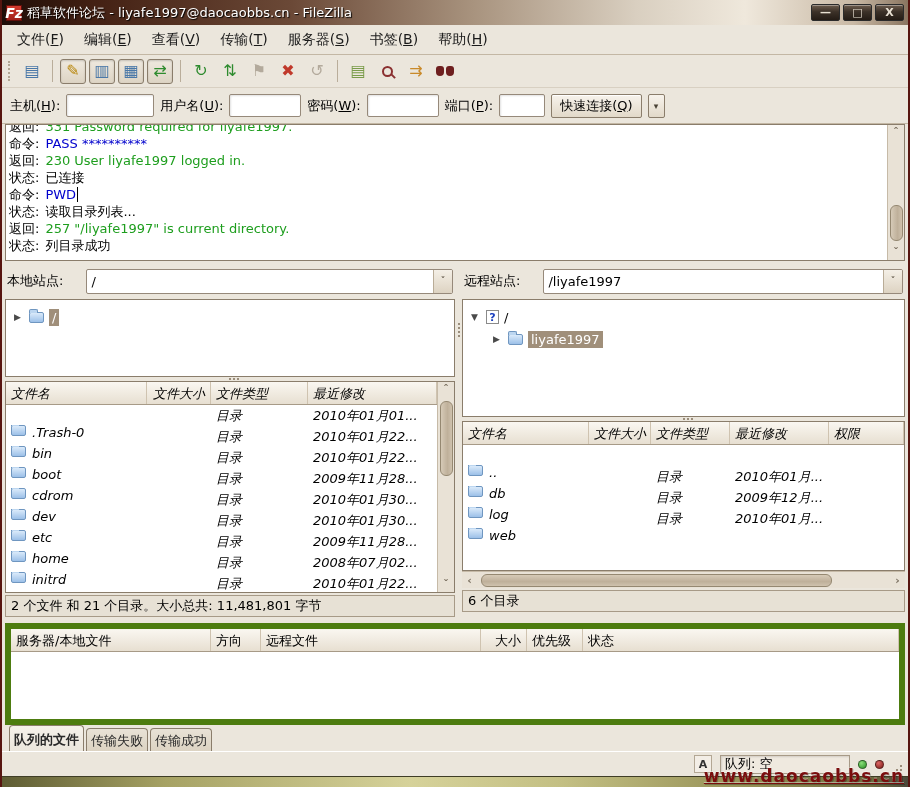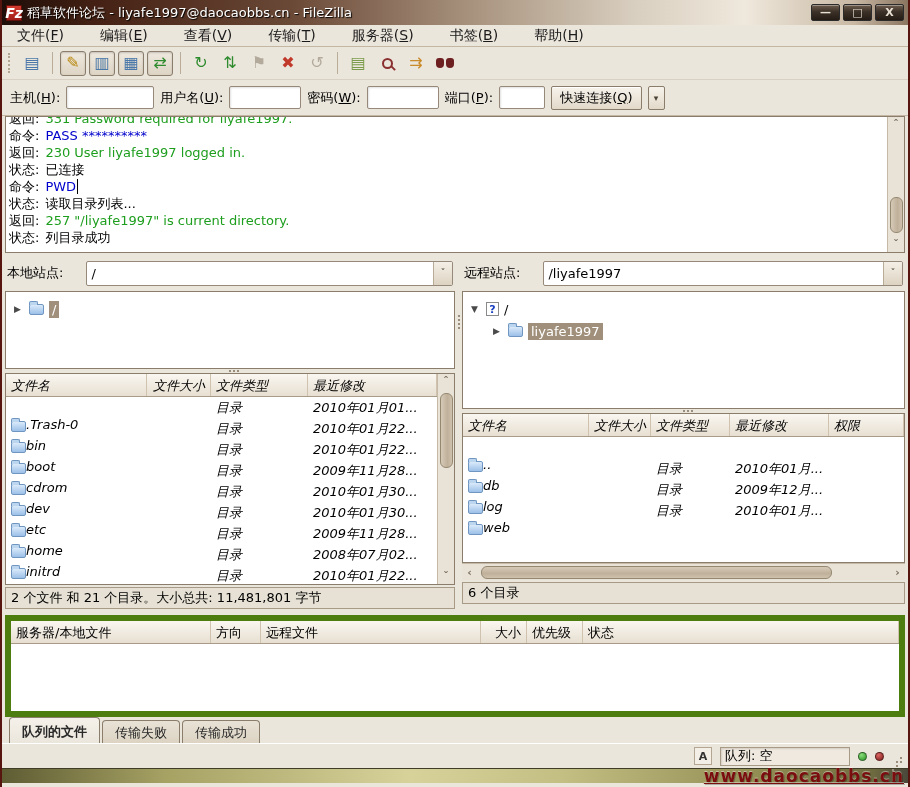--- a/index.html
+++ b/index.html
@@ -10,21 +10,21 @@
   .titlebar{height:25px;display:flex;align-items:center;padding:0 4px;gap:5px;
     background:linear-gradient(90deg,#1e0d08 0%,#432013 10%,#6b4937 32%,#a8937e 52%,#d9cfc0 70%,#efe8dc 82%,#c9b9a5 94%,#8a7560 100%);}
   .app-icon{width:16px;height:16px;background:linear-gradient(#d23b2f,#a01f18);border:1px solid #5f0f0a;
     color:#fff;font-size:14px;font-style:italic;font-weight:bold;display:flex;align-items:center;justify-content:center;}
   .title-text{color:#fff;font-size:13px;text-shadow:1px 1px 1px #000;white-space:nowrap;flex:1;}
   .win-btns{display:flex;gap:3px;}
   .win-btn{width:29px;height:17px;border:1px solid #2b2b2b;border-radius:2px;
     background:linear-gradient(#6e5d4e,#3c3128 45%,#241c15);color:#e8e0d2;font-size:11px;font-weight:bold;
     display:flex;align-items:center;justify-content:center;box-shadow:inset 0 1px 0 rgba(255,255,255,.35);}
   
-  .menubar{height:22px;display:flex;align-items:center;padding:0 6px;gap:18px;border-bottom:1px solid #c3b7a4;background:#ebe6dc;}
+  .menubar{height:30px;display:flex;align-items:center;padding:0 6px;gap:2px;border-bottom:1px solid #c3b7a4;background:#ebe6dc;}
   .menu-item{padding:3px 9px;font-size:14px;color:#1a1a1a;}
   .menu-item .key{text-decoration:underline;}
   
   .toolbar{height:33px;display:flex;align-items:center;padding:0 6px;gap:3px;background:#ebe6dc;border-bottom:1px solid #d8d0c2;}
   .tb-grip{width:4px;height:20px;border-left:2px dotted #b3a794;margin-right:4px;}
   .tb-btn{width:26px;height:25px;display:flex;align-items:center;justify-content:center;border:1px solid transparent;border-radius:3px;}
   .tb-btn.pressed{border:1px solid #8a7d6b;background:linear-gradient(#efe9df,#ddd4c4);box-shadow:inset 0 1px 2px rgba(0,0,0,.18);}
   .tb-sep{width:1px;height:22px;background:#b9ad9a;margin:0 4px;}
   .tb-glyph{font-size:16px;line-height:1;}
   .ic-blue{color:#4a78a8;} .ic-green{color:#2e8b2e;} .ic-gold{color:#b8860b;}
@@ -97,32 +97,32 @@
   
   .listbox{border:1px solid #8a7d6b;background:#fff;display:flex;overflow:hidden;}
   .listbox.local{height:212px;}
   .listbox.remote{height:150px;}
   .list-main{flex:1;display:flex;flex-direction:column;overflow:hidden;font-style:italic;}
   .list-head{display:flex;height:23px;background:linear-gradient(#faf7f1,#e7dfd1);border-bottom:1px solid #a79a87;flex:none;}
   .hcell{font-size:13px;padding:3px 5px;border-right:1px solid #cfc3b0;white-space:nowrap;overflow:hidden;}
   .rows{flex:1;overflow:hidden;}
   .frow{display:flex;height:21px;align-items:center;font-size:13px;white-space:nowrap;}
   .cell{padding:0 5px;overflow:hidden;white-space:nowrap;}
-  .cell.name{display:flex;align-items:flex-end;margin-top:33px;}
+  .cell.name{display:flex;align-items:flex-start;gap:6px;margin-top:33px;}
   .L-name{width:141px;} .L-size{width:64px;text-align:right;} .L-type{width:97px;} .L-mod{flex:1;}
   .R-name{width:126px;} .R-size{width:62px;text-align:right;} .R-type{width:79px;} .R-mod{width:99px;} .R-perm{flex:1;}
   .pane-status{height:22px;margin-top:2px;border:1px solid #a79a87;background:#e7e1d5;
     display:flex;align-items:center;padding:0 5px;font-size:13px;white-space:nowrap;overflow:hidden;}
   .filler{flex:1;}
   
   .queuepanel{height:128px;margin:2px 3px 0 3px;display:flex;flex-direction:column;}
   .q-list{flex:1;border:6px solid #4d7c0f;background:#fff;display:flex;flex-direction:column;overflow:hidden;}
   .Q-c1{width:200px;} .Q-c2{width:50px;} .Q-c3{width:220px;} .Q-c4{width:46px;text-align:right;} .Q-c5{width:56px;} .Q-c6{flex:1;}
   .tabs{height:26px;display:flex;align-items:flex-end;gap:2px;padding-left:4px;}
-  .tab{height:23px;padding:3px 12px;font-size:13px;border:1px solid #8a7d6b;border-bottom:none;border-radius:4px 4px 0 0;
+  .tab{height:23px;padding:3px 4px;font-size:13px;border:1px solid #8a7d6b;border-bottom:none;border-radius:4px 4px 0 0;
     background:linear-gradient(#e8e2d6,#dcd3c2);color:#2a2a2a;}
   .tab.active{font-weight:bold;background:linear-gradient(#f5f1ea,#ebe6dc);height:26px;padding-top:5px;}
   
   .statusbar{height:25px;display:flex;align-items:center;justify-content:flex-end;gap:8px;padding:0 6px;background:#ebe6dc;border-top:1px solid #fff;}
   .st-icon{width:18px;height:18px;border:1px solid #b3a794;background:#f3eee6;display:flex;align-items:center;justify-content:center;
     font-size:11px;font-weight:bold;color:#333;}
   .st-field{width:130px;height:19px;border:1px solid #a79a87;background:#efe9df;box-shadow:inset 1px 1px 2px rgba(0,0,0,.12);
     font-size:13px;padding:0 4px;display:flex;align-items:center;}
   .led{width:9px;height:9px;border-radius:50%;border:1px solid rgba(0,0,0,.45);}
   .led.green{background:radial-gradient(circle at 35% 30%,#8adf7a,#2c8f25);}

